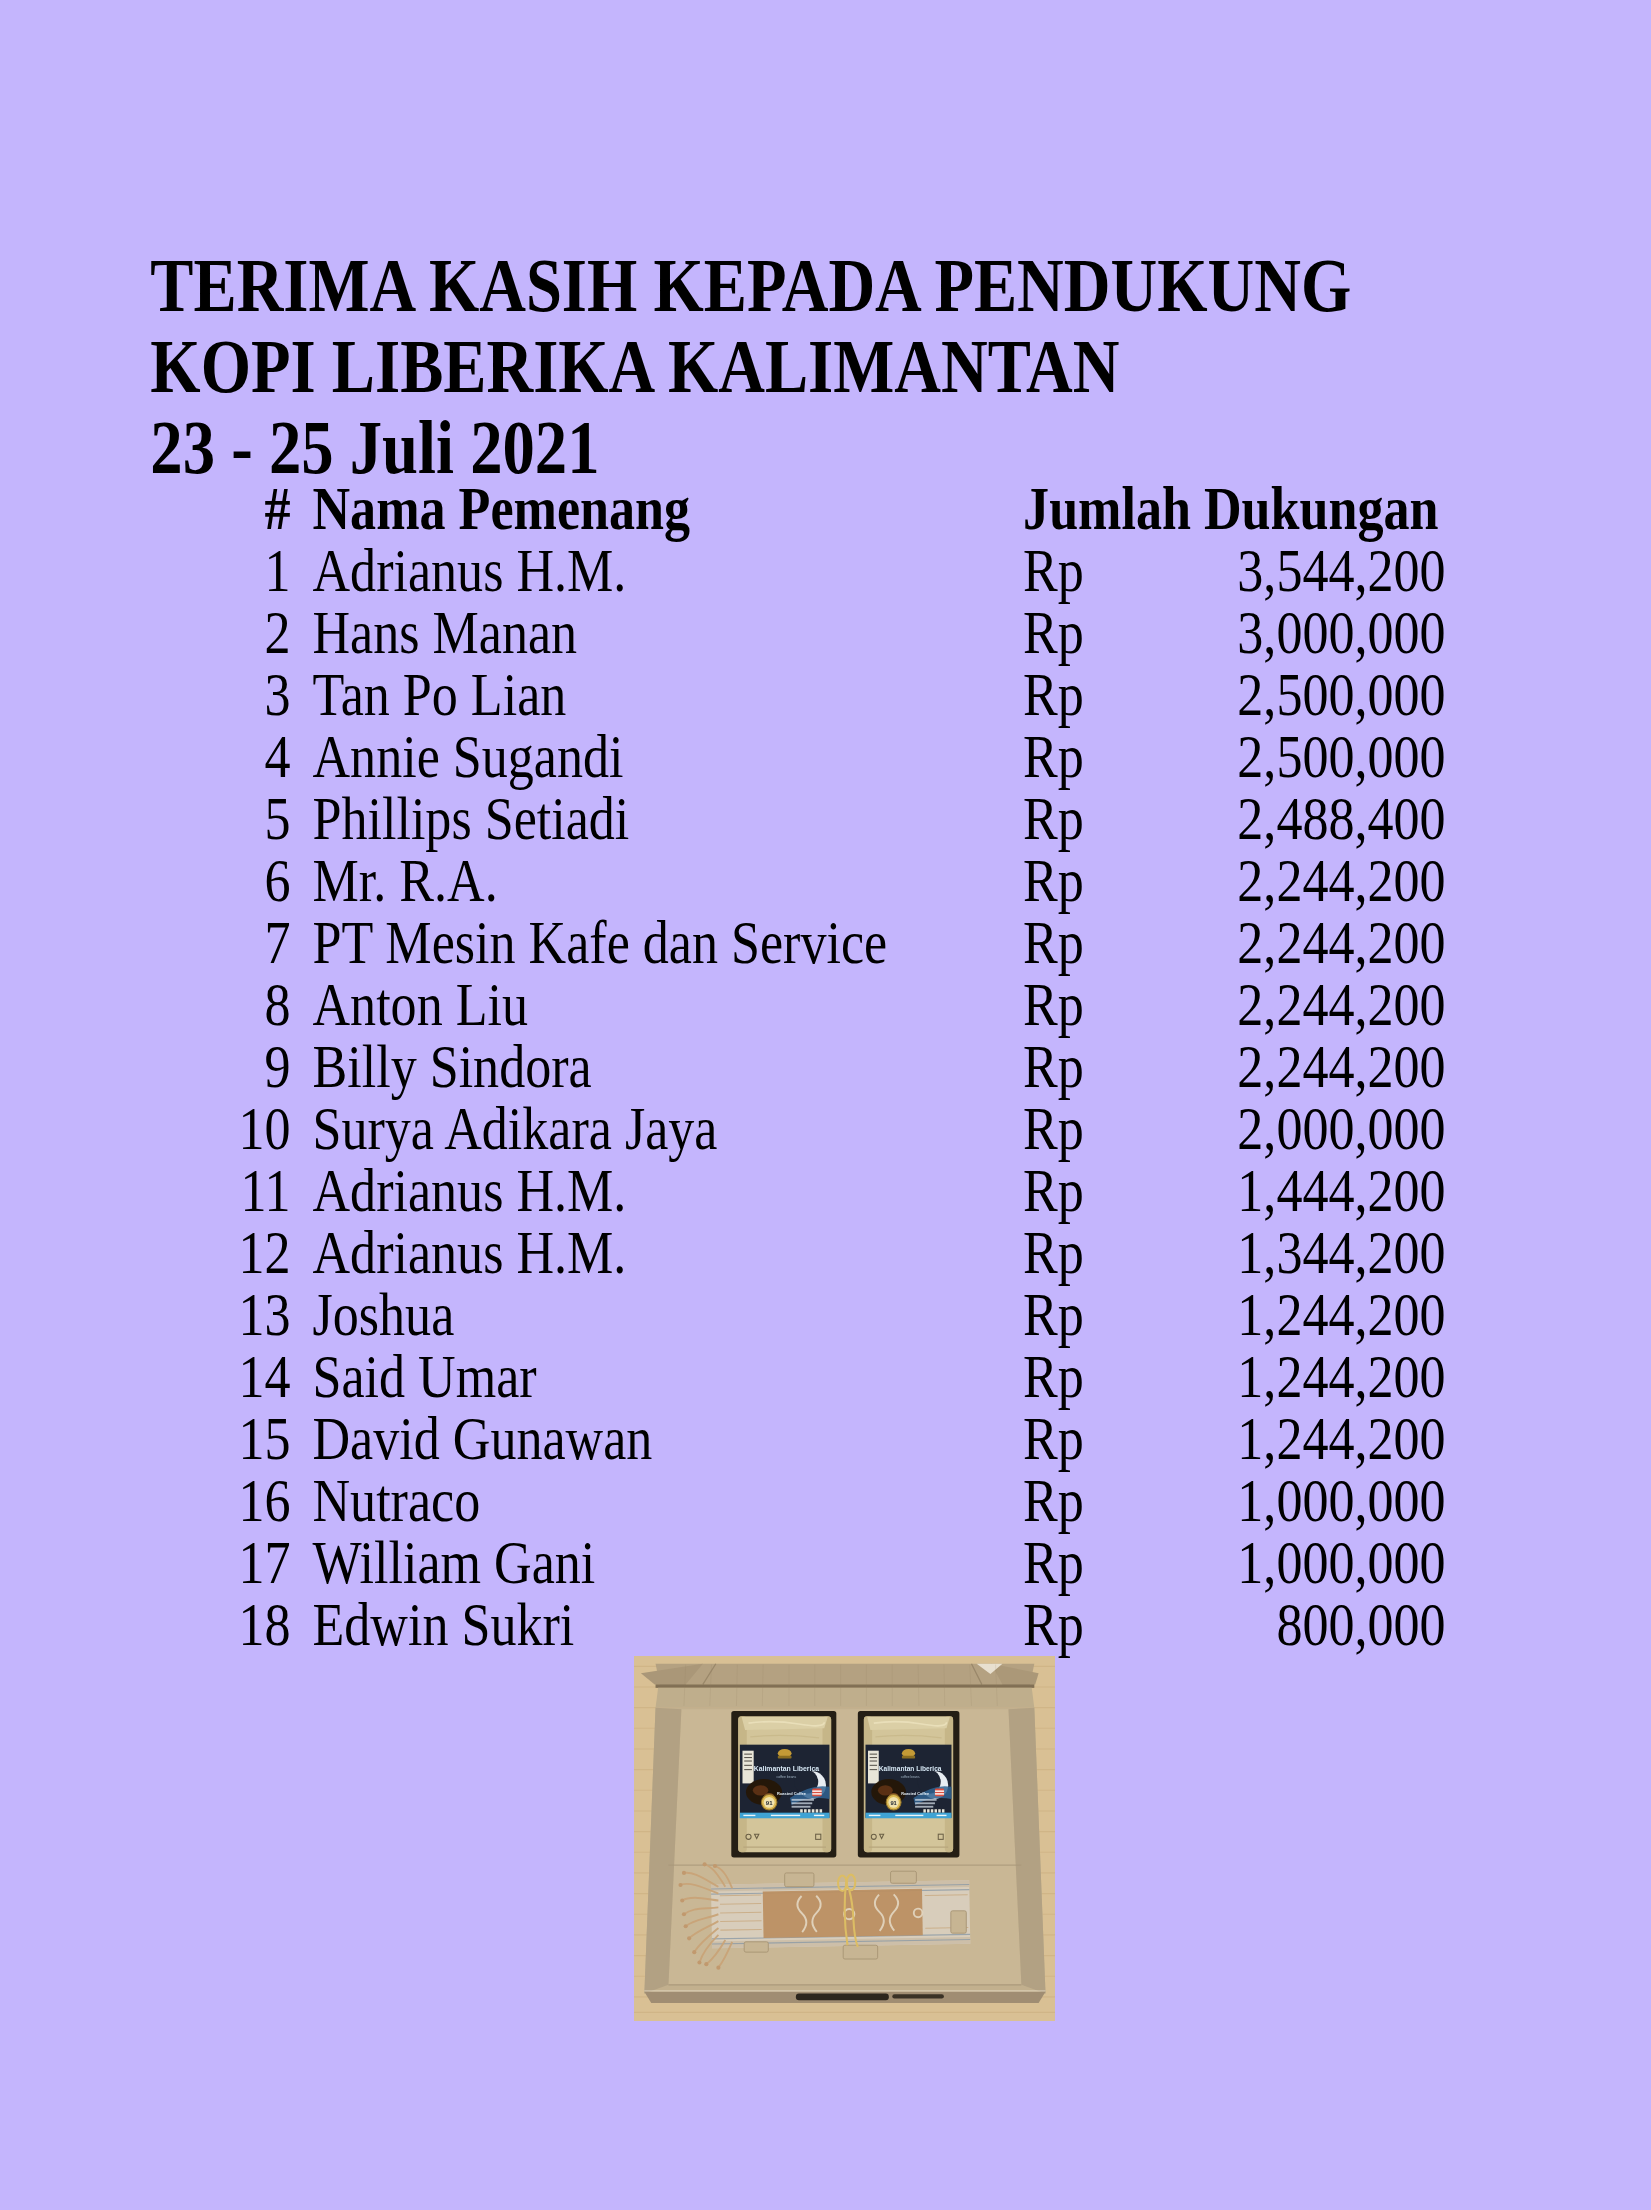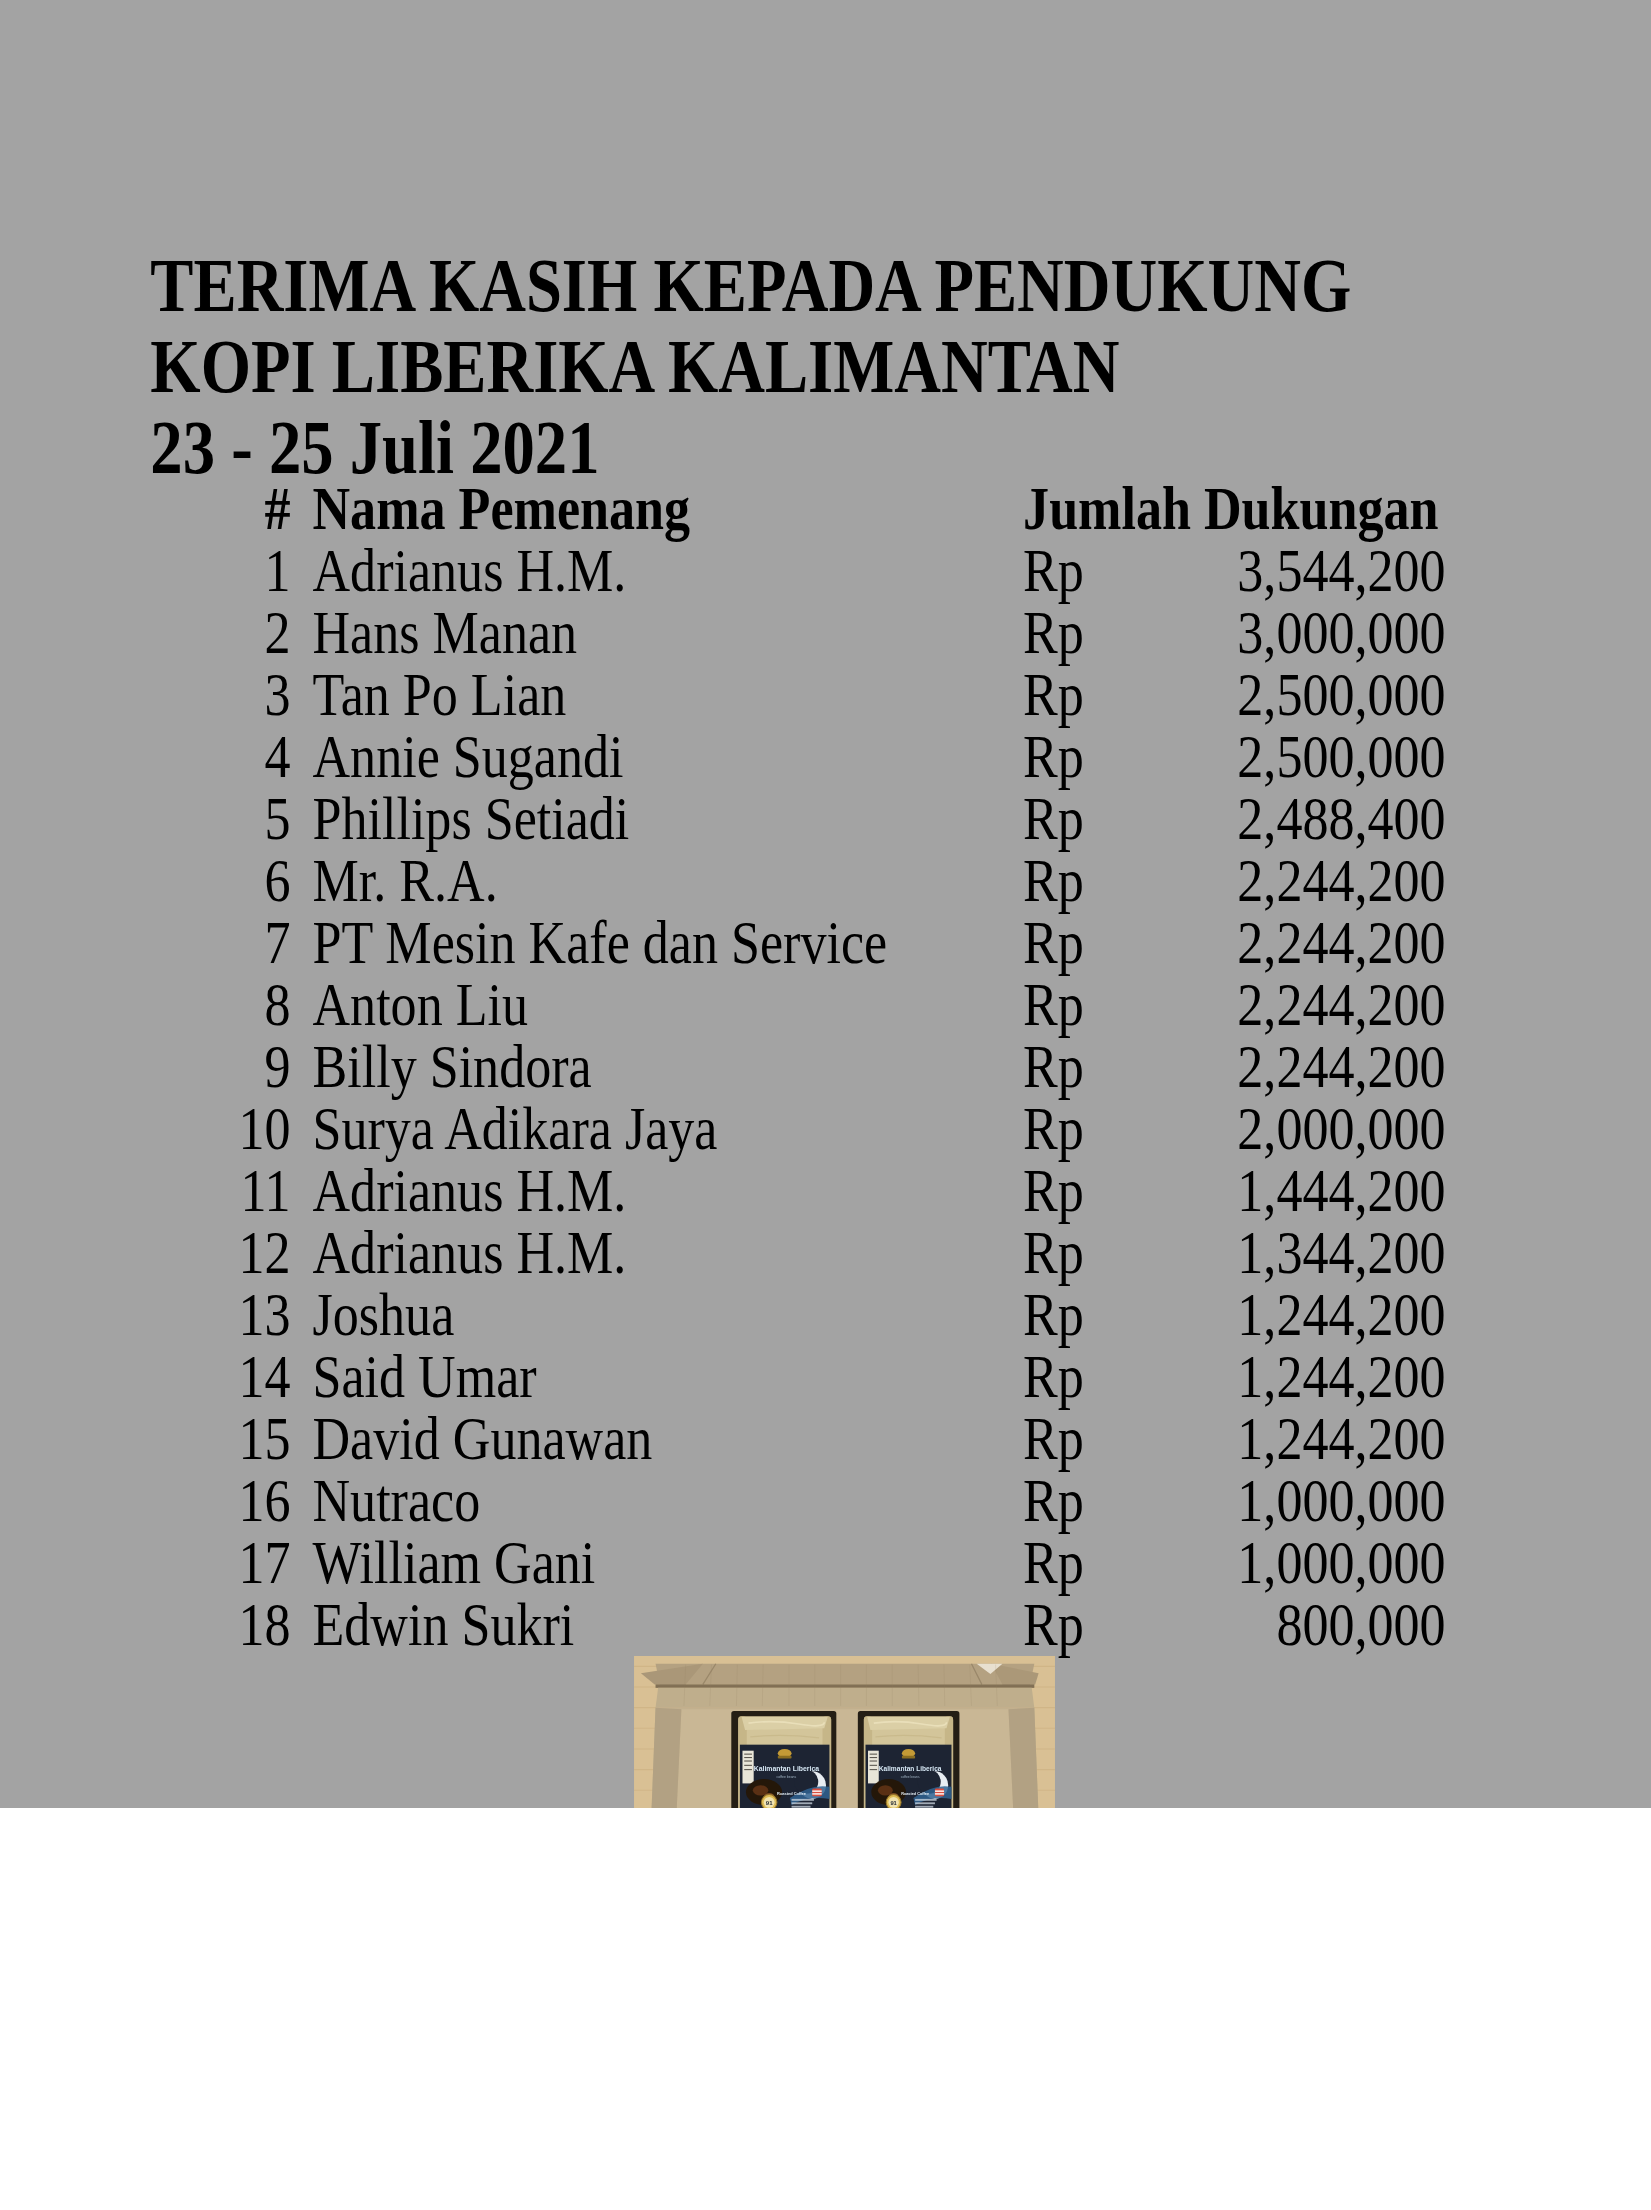--- a/index.html
+++ b/index.html
@@ -1,19 +1,19 @@
 <!DOCTYPE html>
 <html style="font-size:13.8px"><head>
 <meta charset="utf-8">
 <style>
   html,body{margin:0;padding:0;background:#ffffff;}
   body{width:1652px;height:2210px;}
   .page{
-    position:relative;width:1652px;height:1808px;overflow:hidden;
-    background:#a3a3a3;color:#000;
+    position:relative;width:1652px;height:2210px;overflow:hidden;
+    background:#c4b5fd;color:#000;
     font-family:"Liberation Serif", serif;
   }
   
   .condense{
     position:absolute;left:0;top:0;width:1967px;height:2210px;
     transform:scaleX(0.84);transform-origin:0 0;
   }
   .title{
     position:absolute;left:179px;top:193px;
     font-weight:700;font-size:77px;line-height:81px;

